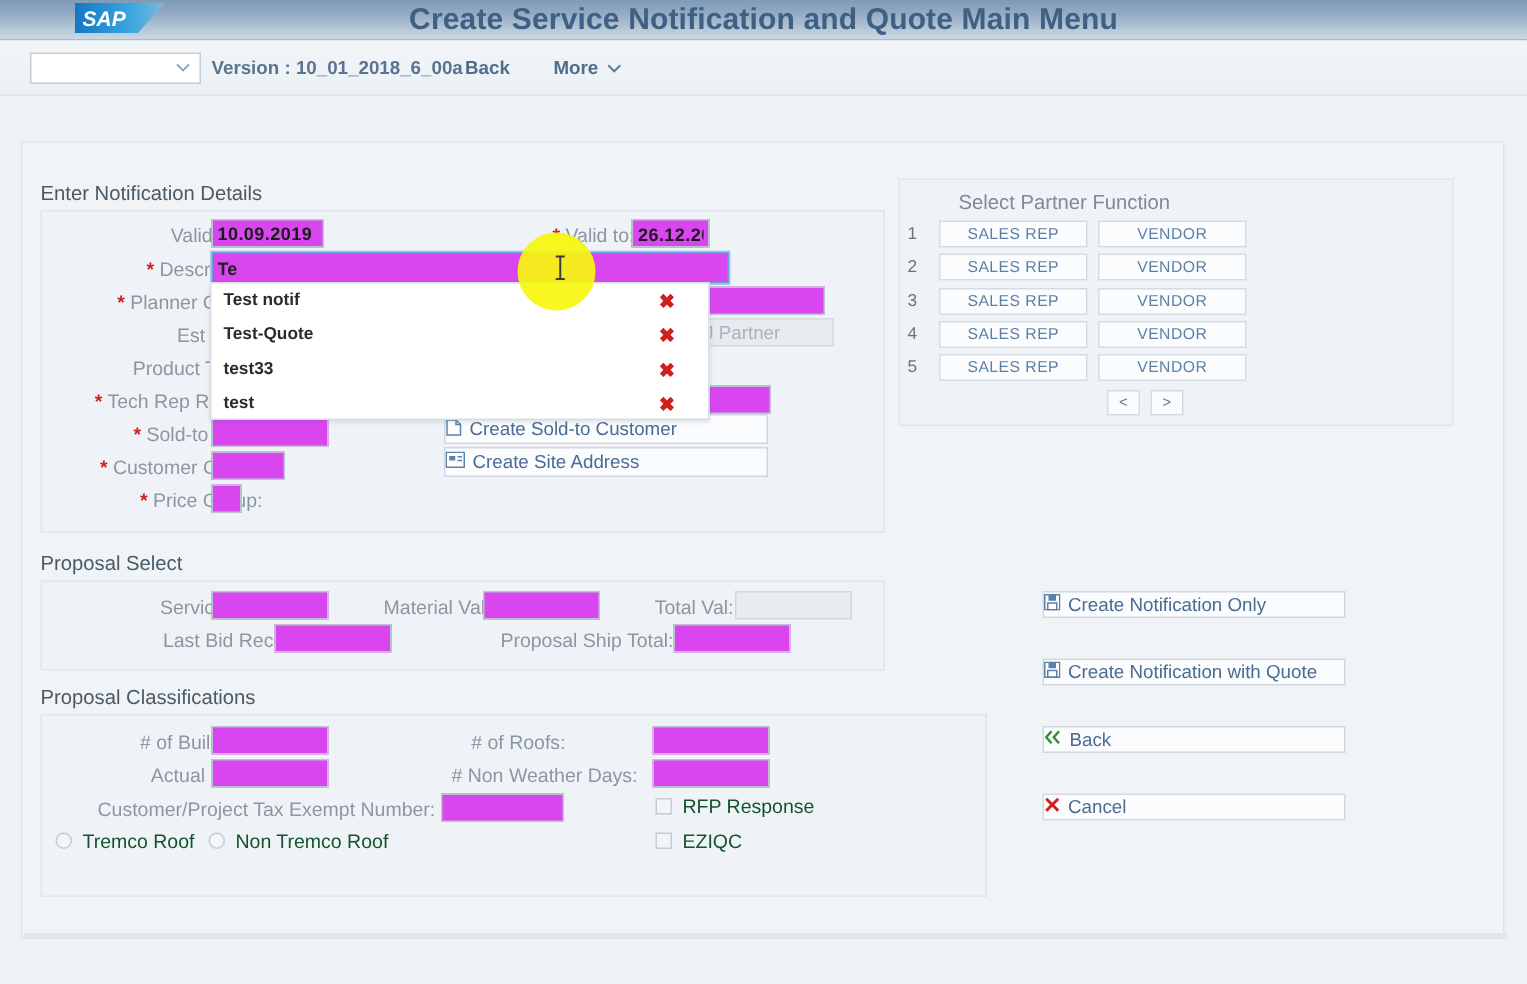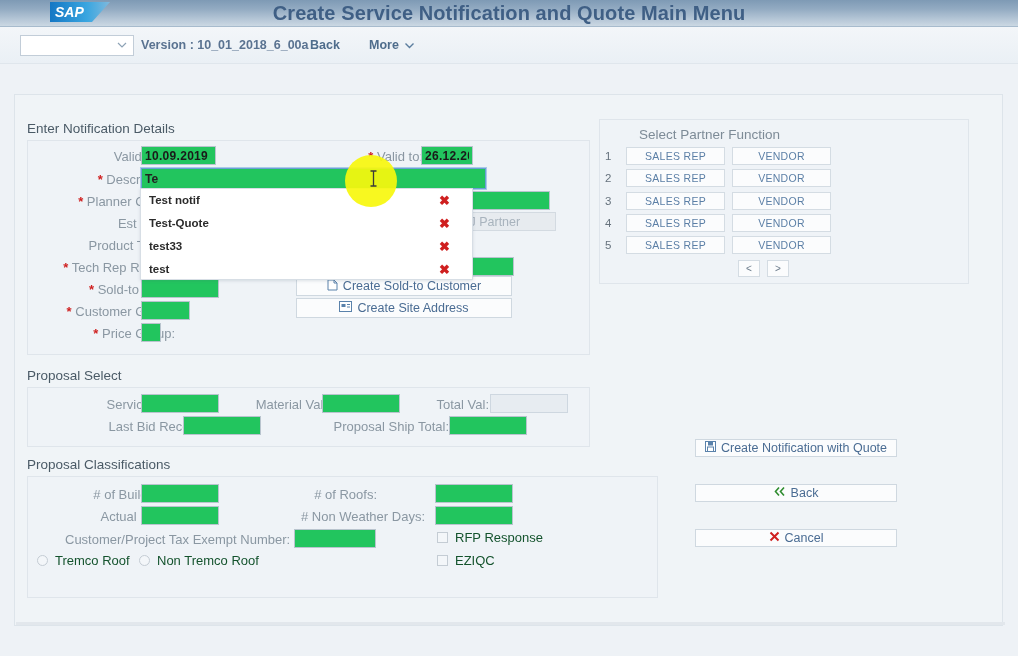--- a/index.html
+++ b/index.html
@@ -73,37 +73,37 @@
     position:absolute;border:1px solid #dfe5eb;background:#eff3f7;
     box-sizing:border-box;
   }
   
   .lbl{
     position:absolute;font-size:13px;color:#8a97a2;white-space:nowrap;
     text-align:right;
   }
   .req{color:#cf2020;font-weight:bold;}
   .inp{
-    position:absolute;height:19px;background:#22c55e;
+    position:absolute;height:19px;background:#d946ef;
     border:1px solid #b9c4ce;box-sizing:border-box;
     font-family:"Liberation Sans", sans-serif;font-size:12px;
     color:#222;padding:0 3px;line-height:17px;
   }
   .inp.disabled{background:#e7ecf1;border-color:#ced7e0;}
   .inp.focused{
     border:1px solid #6a9fd4;outline:1px solid #a9c9e8;
   }
   .datetxt{font-weight:bold;font-size:12px;color:#1a1a1a;letter-spacing:.3px;}
   
   .btn{
     position:absolute;box-sizing:border-box;
     background:linear-gradient(to bottom,#fdfdfe,#f4f7fa);
     border:1px solid #cfd8e0;color:#4a6c93;
     font-family:"Liberation Sans", sans-serif;font-size:12.5px;
-    display:flex;align-items:center;justify-content:center;gap:5px;
+    display:flex;align-items:center;gap:5px;
     cursor:pointer;white-space:nowrap;
   }
   .btn.flat{background:#fbfcfd;}
   .btn.greyed{
     background:#e7ebef;border-color:#d3dae1;color:#a8b3bd;
   }
   
   .pp-title{
     position:absolute;font-size:13.5px;color:#7d8b97;white-space:nowrap;
   }
@@ -380,20 +380,30 @@
 
   <div class="rdo" style="left:22px;top:460px;"></div>
   <div class="ctl-lbl" style="left:40px;top:458px;">Tremco Roof</div>
 
   <div class="rdo" style="left:124px;top:460px;"></div>
   <div class="ctl-lbl" style="left:142px;top:458px;">Non Tremco Roof</div>
 
   <div class="cbx" style="left:422px;top:460px;"></div>
   <div class="ctl-lbl" style="left:440px;top:458px;">EZIQC</div>
 
+  <div class="btn flat" style="left:680px;top:299px;width:202px;height:18px;">
+    <span class="mini-ico">
+      <svg width="11" height="11" viewBox="0 0 11 11">
+        <rect x="0.5" y="0.5" width="10" height="10" fill="#ffffff" stroke="#5a82ab" stroke-width="1"></rect>
+        <rect x="3" y="0.5" width="5" height="4" fill="#5a82ab"></rect>
+        <rect x="2.5" y="6" width="6" height="4.5" fill="none" stroke="#5a82ab" stroke-width="1"></rect>
+      </svg>
+    </span>
+    <span>Create Notification Only</span>
+  </div>
 
   <div class="btn flat" style="left:680px;top:344px;width:202px;height:18px;">
     <span class="mini-ico">
       <svg width="11" height="11" viewBox="0 0 11 11">
         <rect x="0.5" y="0.5" width="10" height="10" fill="#ffffff" stroke="#5a82ab" stroke-width="1"></rect>
         <rect x="3" y="0.5" width="5" height="4" fill="#5a82ab"></rect>
         <rect x="2.5" y="6" width="6" height="4.5" fill="none" stroke="#5a82ab" stroke-width="1"></rect>
       </svg>
     </span>
     <span>Create Notification with Quote</span>

